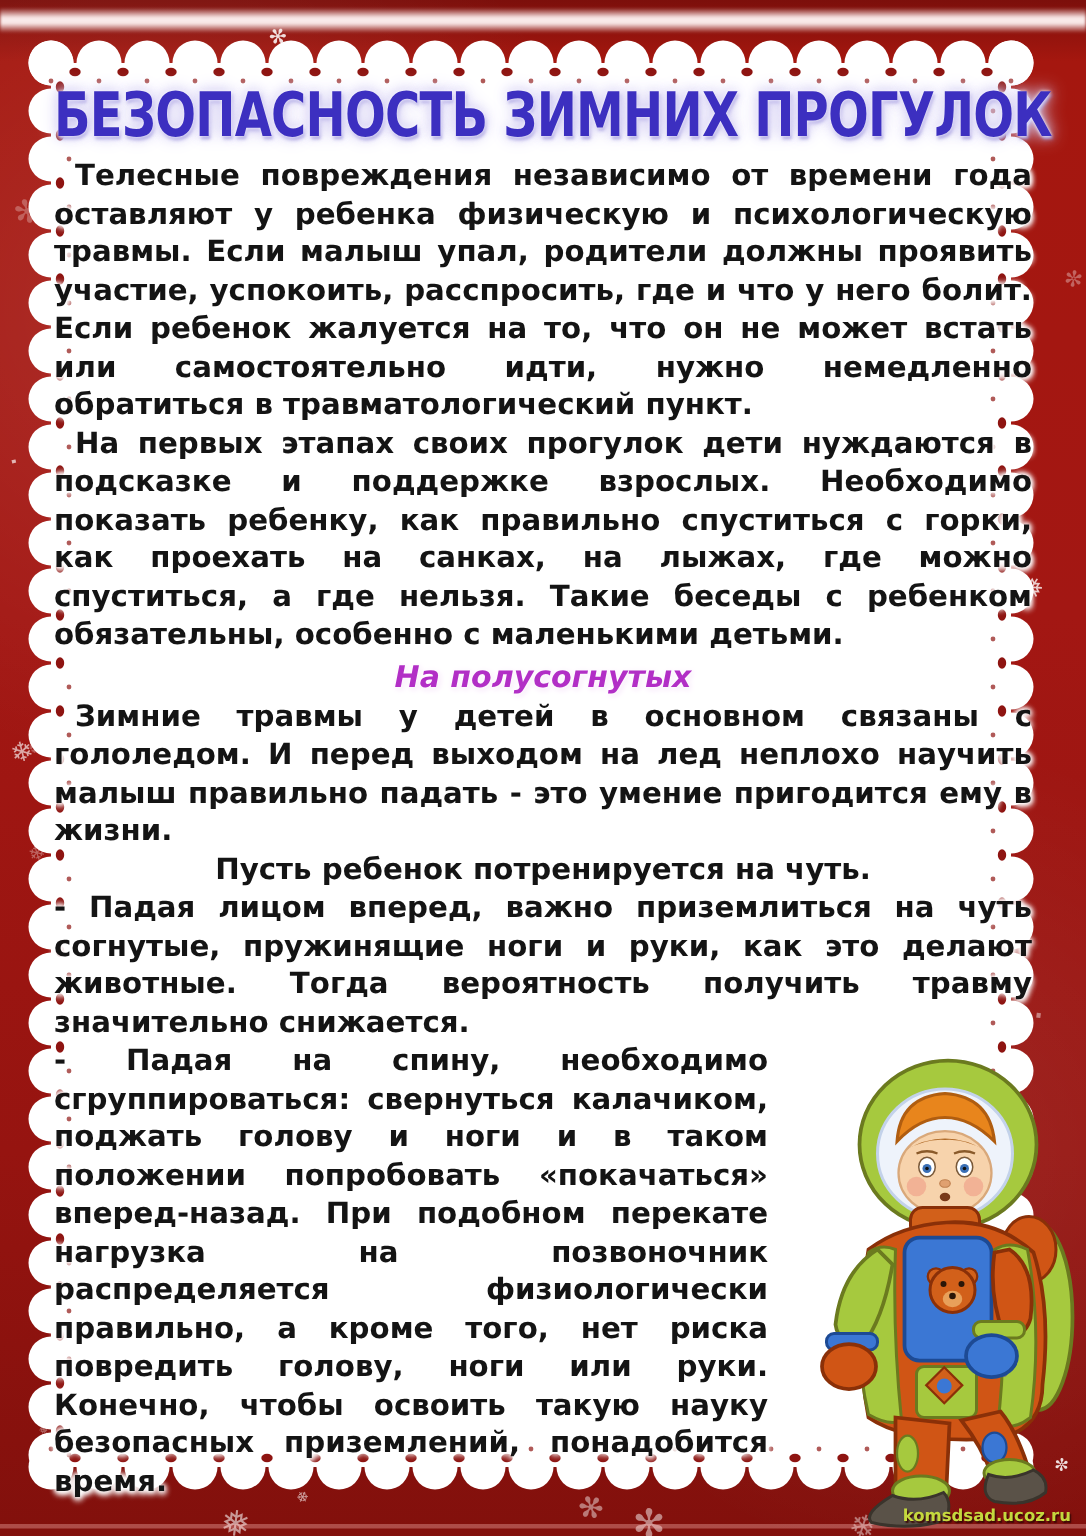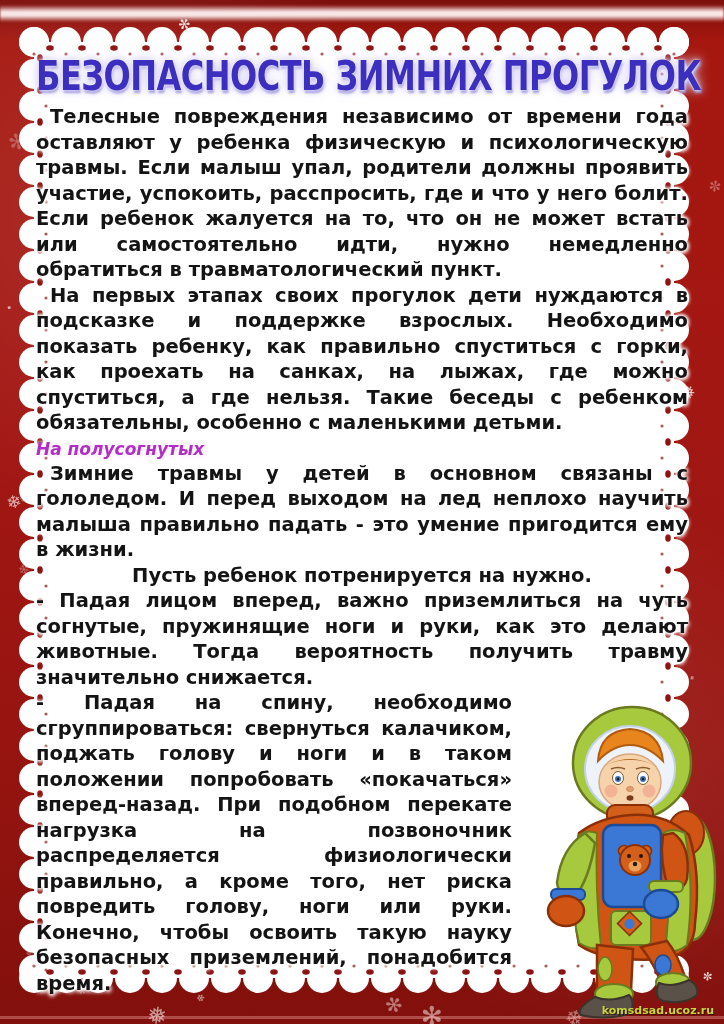--- a/index.html
+++ b/index.html
@@ -35,22 +35,22 @@
     color:var(--title_blue,#3c2fc0);
     text-shadow:0 0 2px #fff, 0 0 7px #cfc9f2, 0 0 12px #dcd7f5, 1px 2px 2px #8e86d6;
   }
   .body-text{
     font-size:19.5px; font-weight:bold; line-height:25.5px;
     text-align:justify; margin:0;
     text-shadow:0 0 3px #fff, 0 0 5px #fff, 1px 1px 4px #fff, -1px -1px 4px #fff, 0 2px 5px #fff;
   }
   p.indent{text-indent:14px;}
   .section-heading{
-    margin:3px 0 2px 0; 
-    font-size:17px; font-weight:bold; font-style:italic;
+    margin:3px 0 2px 0; text-align:center;
+    font-size:20px; font-weight:bold; font-style:italic;
     color:var(--heading_magenta,#b22fc6);
     text-shadow:0 0 3px #fff, 0 0 6px #fff, 1px 1px 4px #f3d9f7;
   }
   .center-line{text-align:center; text-indent:0;}
   .img-spacer{float:right; width:170px; height:340px; margin-left:6px;}
   .watermark{
     position:absolute; right:10px; top:1004px; z-index:6;
     font-size:11px; font-weight:bold; color:var(--watermark_green,#c4d83e);
     text-shadow:1px 1px 1px #3a0806;
   }
@@ -562,23 +562,23 @@
   </svg>
 
   <div class="content">
     <div class="title">БЕЗОПАСНОСТЬ ЗИМНИХ ПРОГУЛОК</div>
 
     <p class="body-text indent">Телесные повреждения независимо от времени года оставляют у ребенка физическую и психологическую травмы. Если малыш упал, родители должны проявить участие, успокоить, расспросить, где и что у него болит. Если ребенок жалуется на то, что он не может встать или самостоятельно идти, нужно немедленно обратиться в травматологический пункт.</p>
     <p class="body-text indent">На первых этапах своих прогулок дети нуждаются в подсказке и поддержке взрослых. Необходимо показать ребенку, как правильно спуститься с горки, как проехать на санках, на лыжах, где можно спуститься, а где нельзя. Такие беседы с ребенком обязательны, особенно с маленькими детьми.</p>
 
     <div class="section-heading">На полусогнутых</div>
 
-    <p class="body-text indent">Зимние травмы у детей в основном связаны с гололедом. И перед выходом на лед неплохо научить малыша правильно падать - это умение пригодится ему в жизни.</p>
-
-    <p class="body-text center-line">Пусть ребенок потренируется на нужно.</p>
+    <p class="body-text indent">Зимние травмы у детей в основном связаны с гололедом. И перед выходом на лед неплохо научить малыш правильно падать - это умение пригодится ему в жизни.</p>
+
+    <p class="body-text center-line">Пусть ребенок потренируется на чуть.</p>
 
     <p class="body-text">- Падая лицом вперед, важно приземлиться на чуть согнутые, пружинящие ноги и руки, как это делают животные. Тогда вероятность получить травму значительно снижается.</p>
 
     <p class="body-text"><span class="img-spacer"></span><span>- Падая на спину, необходимо сгруппироваться: свернуться калачиком, поджать голову и ноги и в таком положении попробовать «покачаться» вперед-назад. При подобном перекате нагрузка на позвоночник распределяется физиологически правильно, а кроме того, нет риска повредить голову, ноги или руки. Конечно, чтобы освоить такую науку безопасных приземлений, понадобится время.</span></p>
   </div>
 
   <div class="watermark">komsdsad.ucoz.ru</div>
 </div>
 
 </body></html>

